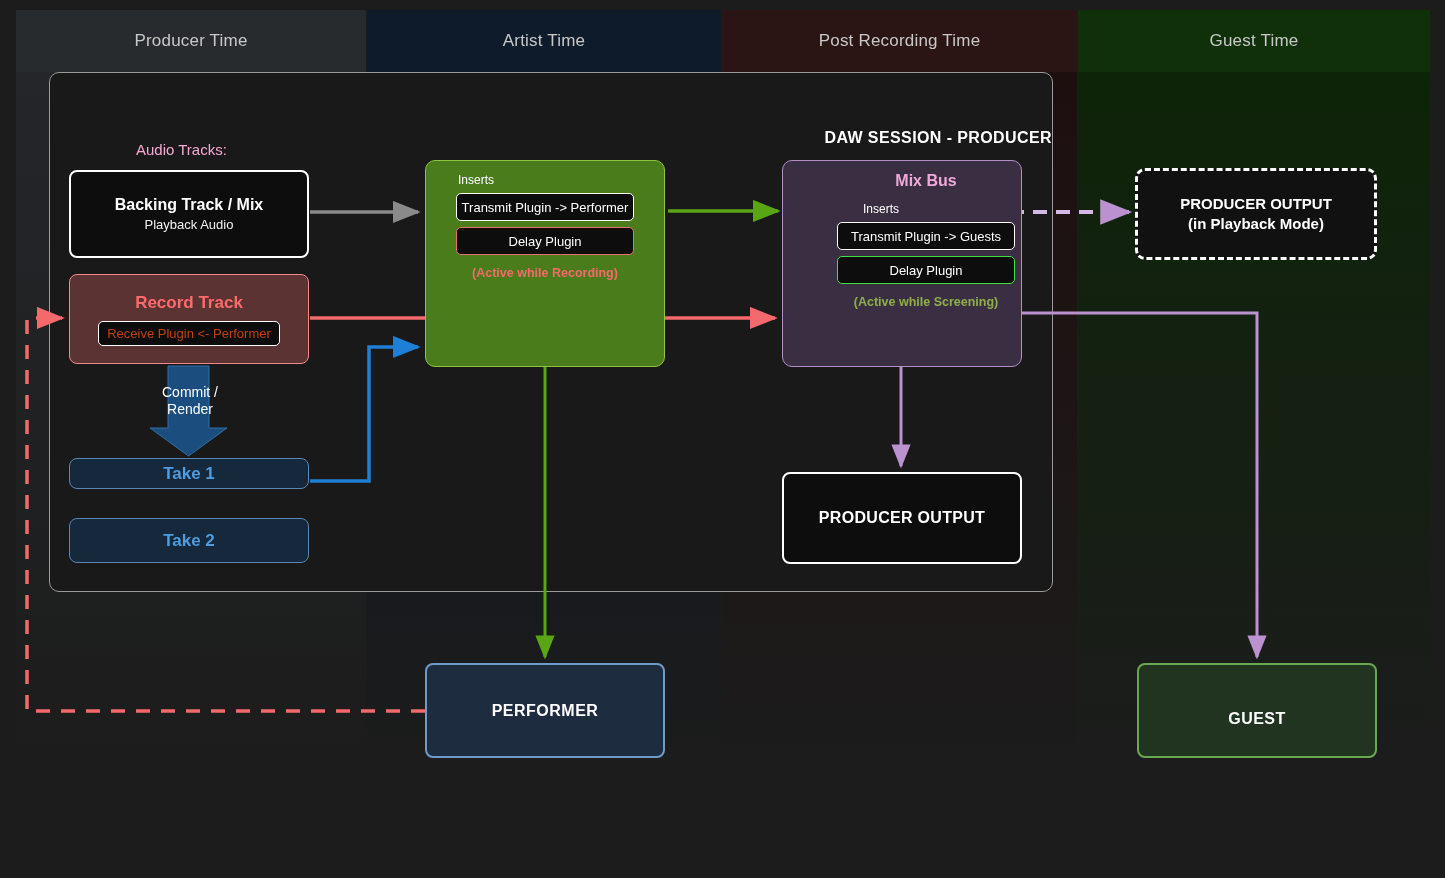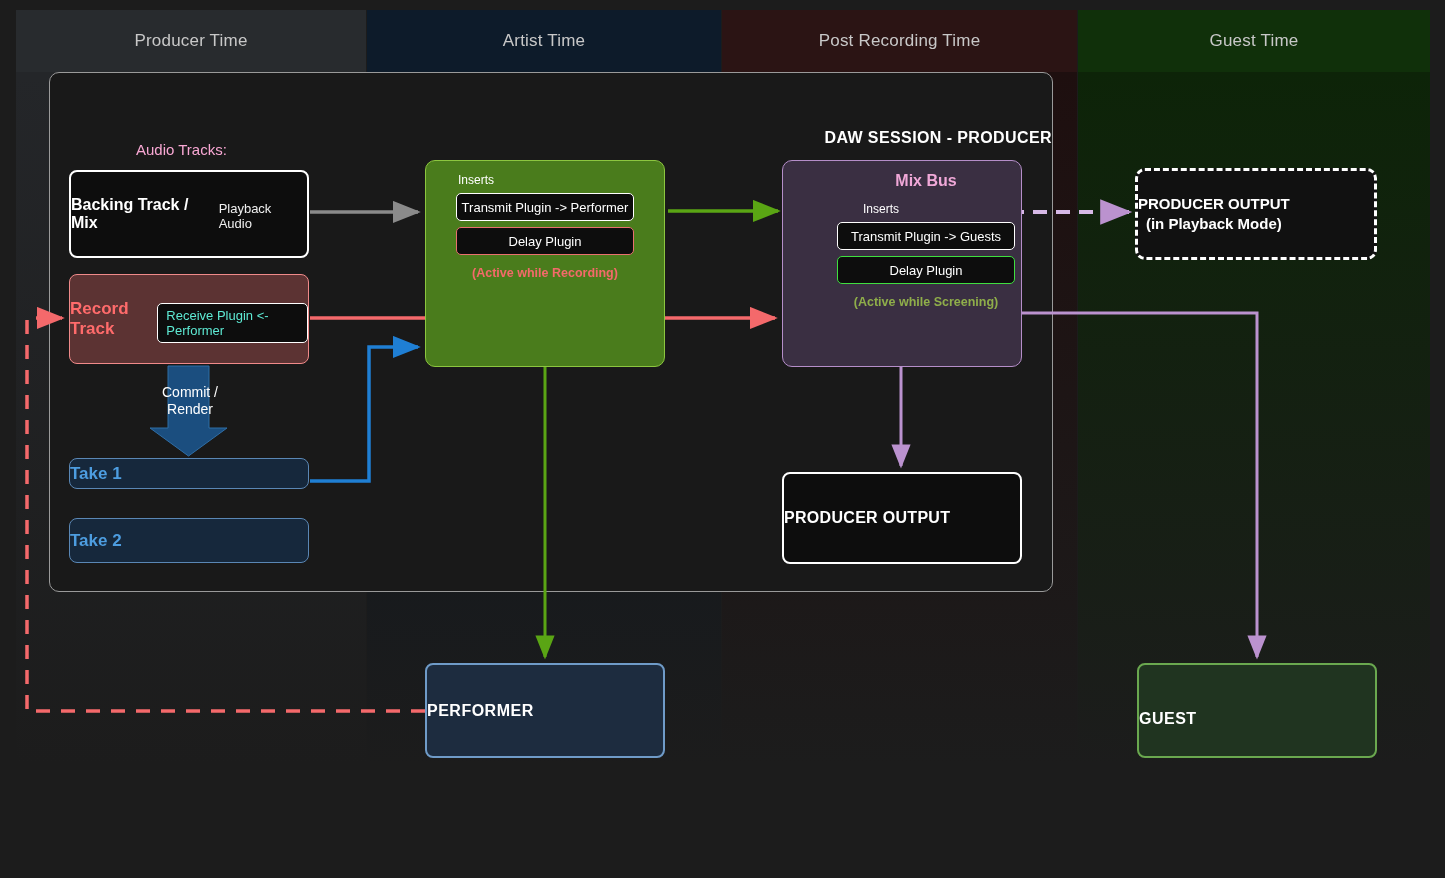--- a/index.html
+++ b/index.html
@@ -27,31 +27,31 @@
      background:linear-gradient(to bottom, rgba(28,28,28,0) 0%, rgba(28,28,28,.55) 55%, rgba(28,28,28,1) 100%);}
 
   
   #daw{position:absolute;left:49px;top:72px;width:1002px;height:518px;
        border:1.5px solid #9a9a9a;border-radius:10px;background:#191919;}
   #daw-title{position:absolute;left:0;right:0;top:12px;text-align:right;
        font-size:16px;font-weight:bold;color:#ffffff;letter-spacing:.4px;margin-top:44px;}
   #audio-tracks-label{position:absolute;left:86px;top:68px;font-size:15px;color:#f9a8d4;}
 
   .node{position:absolute;box-sizing:border-box;border-radius:8px;
-        display:flex;flex-direction:row;align-items:center;justify-content:flex-start;}
+        display:flex;flex-direction:column;align-items:center;justify-content:center;}
 
   
   #backing{left:69px;top:170px;width:240px;height:88px;background:#0d0d0d;border:2px solid #ffffff;}
   #backing .t1{font-size:16px;font-weight:bold;color:#fff;}
   #backing .t2{font-size:13px;color:#f0f0f0;margin-top:3px;}
 
   #record{left:69px;top:274px;width:240px;height:90px;background:#5c3333;border:1.5px solid #f08a8a;}
   #record .t1{font-size:17px;font-weight:bold;color:#ff6b6b;}
   #record .chip{margin-top:8px;background:#0d0d0d;border:1.5px solid #ffffff;border-radius:5px;
-                color:#5eead4;font-size:13px;padding:4px 8px;}
+                color:#c2410c;font-size:13px;padding:4px 8px;}
 
   #take1{left:69px;top:458px;width:240px;height:31px;background:#16283c;border:1.5px solid #5a87b5;}
   #take2{left:69px;top:518px;width:240px;height:45px;background:#16283c;border:1.5px solid #5a87b5;}
   .take-l{font-size:17px;font-weight:bold;color:#4d9de0;}
 
   
   .bus{position:absolute;box-sizing:border-box;border-radius:10px;}
   #prelay{left:425px;top:160px;width:240px;height:207px;background:#4a7c1c;border:1.5px solid #8cc63f;}
   #mixbus{left:782px;top:160px;width:240px;height:207px;background:#3a2f42;border:1.5px solid #b58ec9;padding-left:48px;}
   .bus-title{text-align:center;font-size:16px;font-weight:bold;color:#f0a8d8;padding-top:11px;}

